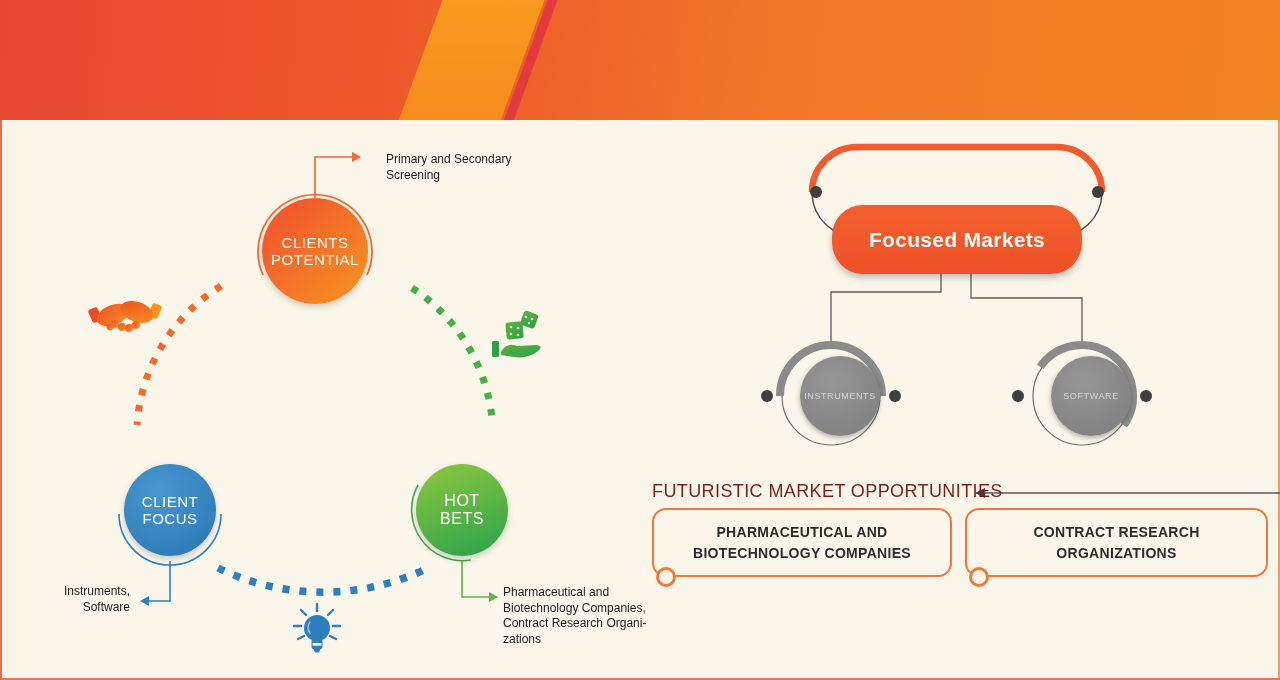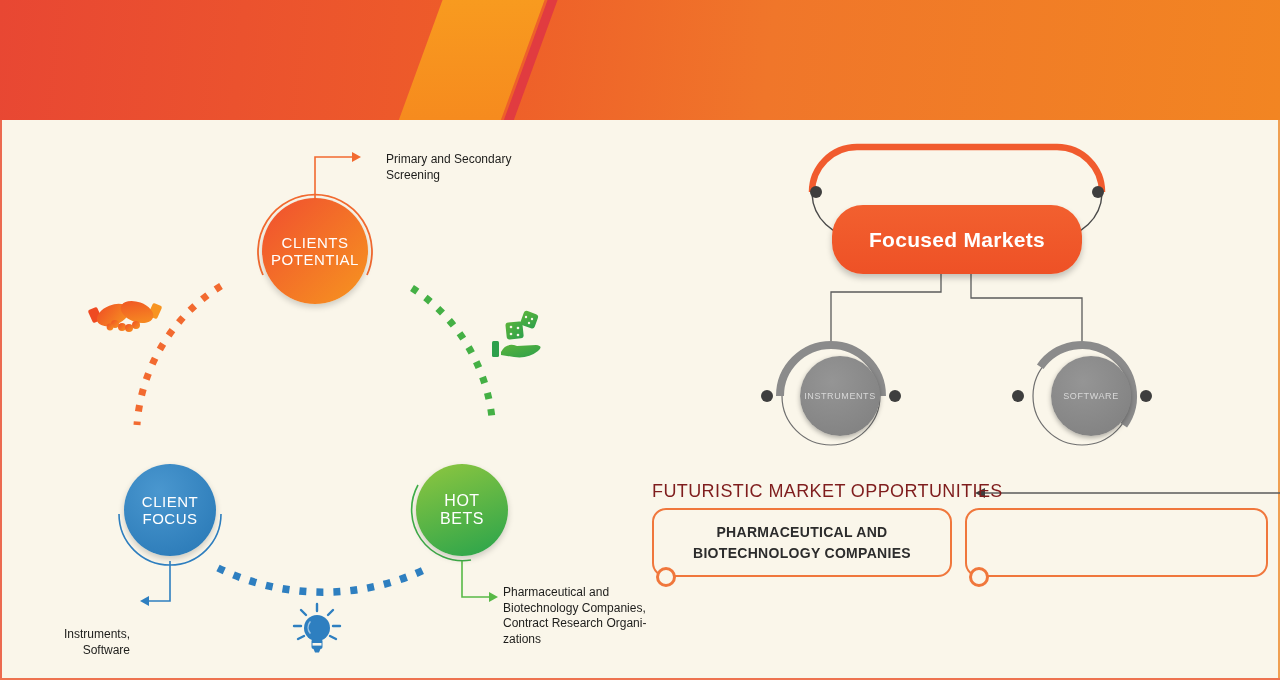--- a/index.html
+++ b/index.html
@@ -52,21 +52,21 @@
     box-shadow:0 3px 6px rgba(0,0,0,.18); }
   .node-cf { left:124px; top:464px; width:92px; height:92px; font-size:15px;
     background:radial-gradient(circle at 38% 30%,#4a97cf,#2676b4);
     box-shadow:0 3px 6px rgba(0,0,0,.18);text-align:center; }
   .node-hb { left:416px; top:464px; width:92px; height:92px; font-size:16px;
     background:linear-gradient(160deg,#8ac540 5%,#2da54b 95%);
     box-shadow:0 3px 6px rgba(0,0,0,.18); }
 
   .callout { position:absolute; color:#1d1d1b; font-size:12px; line-height:1.3; }
   .callout-cp { left:386px; top:152px; }
-  .callout-cf { left:44px;  top:584px; width:86px; text-align:right;margin-top:43px; }
+  .callout-cf { left:44px;  top:584px; width:86px; text-align:right; }
   .callout-hb { left:503px; top:585px; width:160px; }
 
   
   .pill {
     position:absolute; left:832px; top:161px; width:250px; height:69px;
     border-radius:31px;
     background:linear-gradient(180deg,#f2602f,#ee5126);
     box-shadow:0 4px 6px rgba(0,0,0,.22);
     display:flex; align-items:center; justify-content:center;
     color:#ffffff; font-size:21px; font-weight:bold; letter-spacing:.3px;margin-top:44px;
@@ -225,14 +225,16 @@
 <div class="gray-node gray-instruments">INSTRUMENTS</div>
 <div class="gray-node gray-software">SOFTWARE</div>
 
 <div class="opp-title">FUTURISTIC MARKET OPPORTUNITIES</div>
 <div class="opp-box opp-box-1">
   <span class="pre">PHARMACEUTICAL AND
 BIOTECHNOLOGY COMPANIES</span>
   <span class="corner-dot"></span>
 </div>
 <div class="opp-box opp-box-2">
+  <span class="pre">CONTRACT RESEARCH
+ORGANIZATIONS</span>
   <span class="corner-dot"></span>
 </div>
 
 </body></html>

